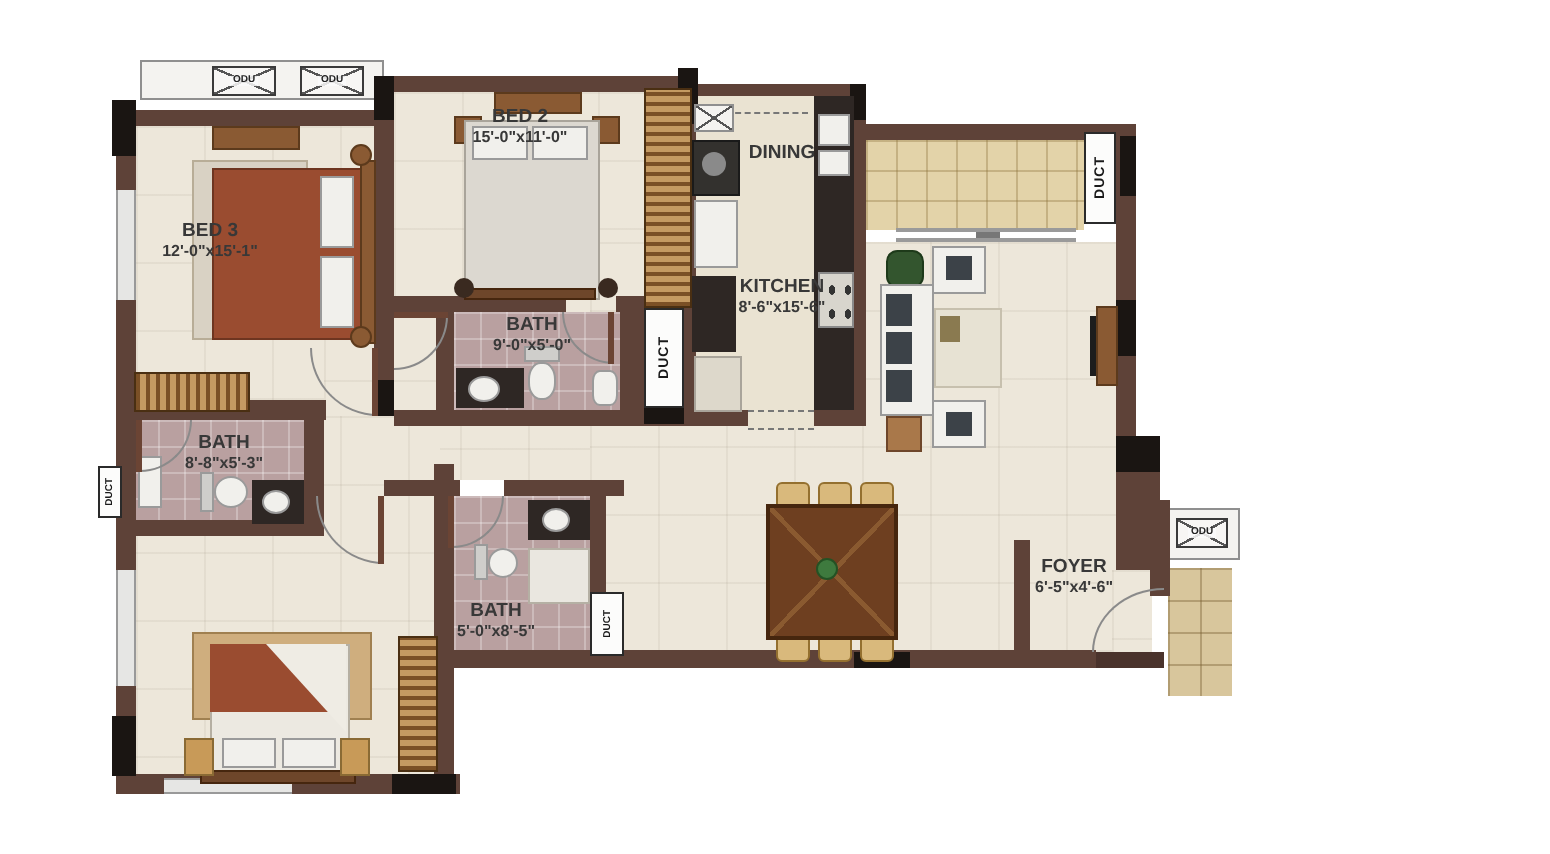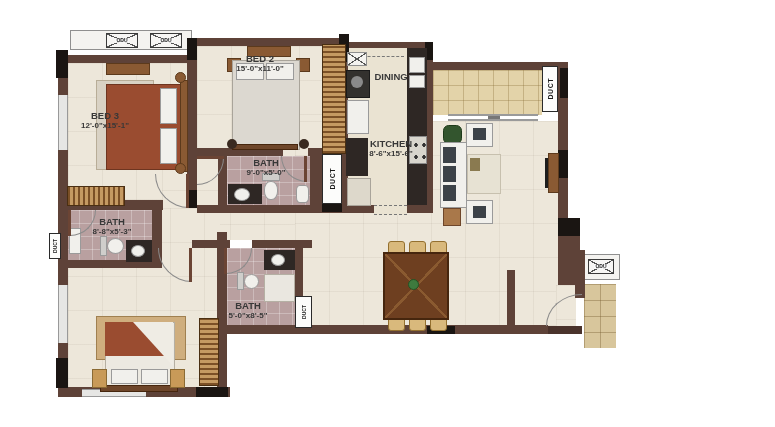--- a/index.html
+++ b/index.html
@@ -276,14 +276,18 @@
     <div class="nm">BATH</div>
     <div class="dm">5'-0"x8'-5"</div>
   </div>
   <div class="abs rlabel" style="left:351px;top:71px;width:80px">
     <div class="nm">DINING</div>
   </div>
   <div class="abs rlabel" style="left:351px;top:138px;width:80px">
     <div class="nm">KITCHEN</div>
     <div class="dm">8'-6"x15'-6"</div>
   </div>
+  <div class="abs rlabel" style="left:492px;top:278px;width:90px">
+    <div class="nm">FOYER</div>
+    <div class="dm">6'-5"x4'-6"</div>
+  </div>
 
 </div>
 
 </body></html>

